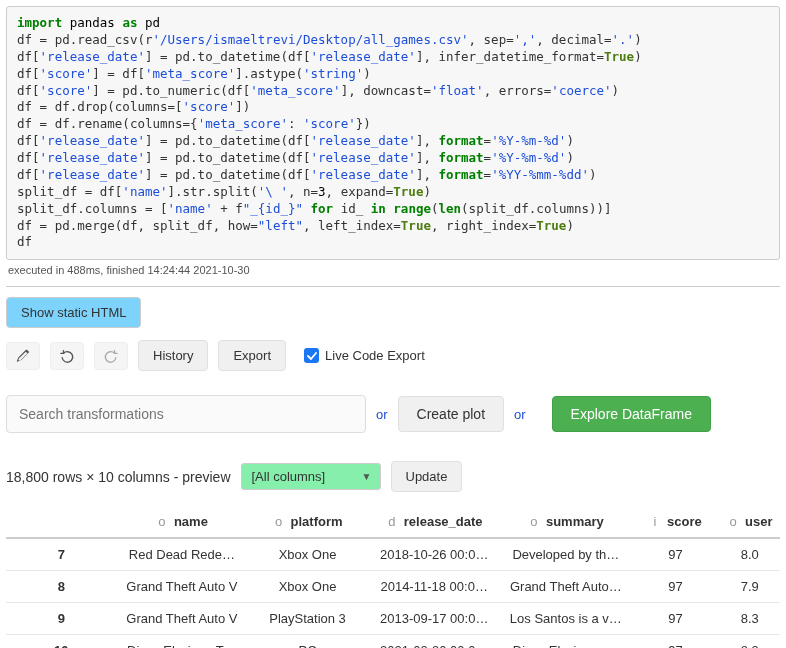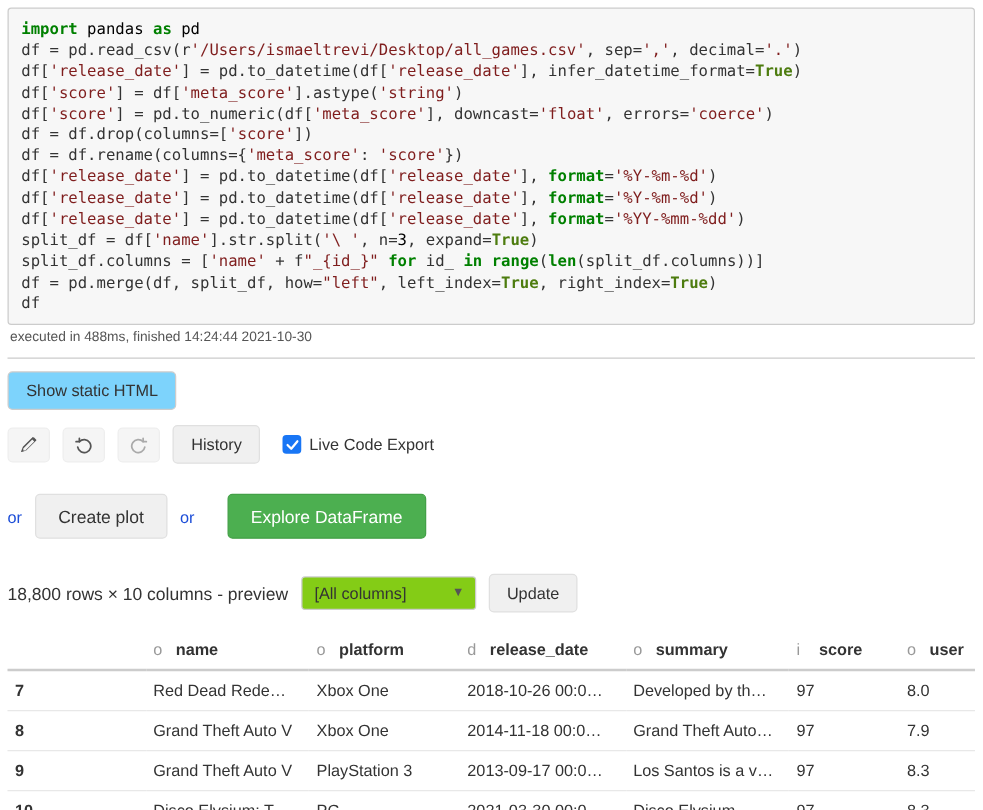--- a/index.html
+++ b/index.html
@@ -1,41 +1,41 @@
 <!DOCTYPE html>
 <html><head>
 <meta charset="utf-8">
 <style>
 * { box-sizing: border-box; margin: 0; padding: 0; }
 body { font-family: -apple-system, BlinkMacSystemFont, "Segoe UI", Helvetica, Arial, sans-serif; font-size: 13px; background: #fff; color: #333; padding: 6px; width: 786px; }
 .code-cell { background: #f7f7f7; border: 1px solid #ccc; border-radius: 3px; padding: 8px 10px; font-family: "Menlo", "Monaco", "Consolas", monospace; font-size: 12.5px; line-height: 1.35; white-space: pre; overflow: hidden; }
 .kw-import { color: #008000; font-weight: bold; }
 .kw-green { color: #008000; font-weight: bold; }
 .name { color: #000; }
-.str { color: #7f1d1d; }
+.str { color: #1d4ed8; }
 .bool { color: #4d7c0f; font-weight: bold; }
 .num { color: #000; }
 .exec-info { font-size: 11px; color: #555; padding: 4px 2px 8px 2px; border-bottom: 0; }
 .hr { border: none; border-top: 1px solid #ccc; margin: 2px 0 10px 0; }
 .btn { display: inline-flex; align-items: center; justify-content: center; background: #7dd3fc; border: 1px solid #ccc; border-radius: 4px; padding: 7px 14px; font-size: 13px; cursor: pointer; color: #333; }
 .btn-sm { padding: 6px 8px; min-width: 34px; }
 .btn-grey { background: #f0f0f0; border: 1px solid #e0e0e0; }
 .btn-grey-light { background: #f5f5f5; border: 1px solid #eee; }
 .btn-green { background: #4caf50; color: #fff; border: 1px solid #43a047; }
 .toolbar-row { display: flex; align-items: center; gap: 10px; margin: 12px 0 14px 0; }
 .checkbox-row { display: inline-flex; align-items: center; gap: 6px; margin-left: 8px; }
 .custom-check { width: 15px; height: 15px; background: #1976f5; border-radius: 3px; display: inline-flex; align-items: center; justify-content: center; color: #fff; font-size: 11px; }
 .search-row { display: flex; align-items: center; gap: 10px; margin: 24px 0 24px 0; }
 .search-input { flex: 0 0 360px; border: 1px solid #ddd; border-radius: 4px; padding: 10px 12px; font-size: 14px; color: #999; background: #fafafa; }
 .or-text { color: #1d4ed8; font-size: 13px; }
 .preview-row { display: flex; align-items: center; gap: 10px; margin: 28px 0 14px 0; font-size: 14px; }
-.select-box { display: inline-flex; align-items: center; border: 1px solid #ccc; border-radius: 3px; padding: 5px 8px 5px 10px; min-width: 140px; justify-content: space-between; background: #84cc16; font-size: 13px; }
+.select-box { display: inline-flex; align-items: center; border: 1px solid #ccc; border-radius: 3px; padding: 5px 8px 5px 10px; min-width: 140px; justify-content: space-between; background: #86efac; font-size: 13px; }
 .select-box .caret { margin-left: 24px; font-size: 10px; color: #555; }
 .data-table { width: 100%; border-collapse: collapse; margin-top: 6px; table-layout: fixed; }
-.data-table th, .data-table td { text-align: left; padding: 8px 6px; border-bottom: 1px solid #e8e8e8; white-space: nowrap; overflow: hidden; text-overflow: ellipsis; font-size: 13px; }
+.data-table th, .data-table td { text-align: center; padding: 8px 6px; border-bottom: 1px solid #e8e8e8; white-space: nowrap; overflow: hidden; text-overflow: ellipsis; font-size: 13px; }
 .data-table th { font-weight: bold; border-bottom: 2px solid #ccc; }
 .col-idx-h { width: 110px; }
 .col-name { width: 130px; }
 .col-platform { width: 120px; }
 .col-release { width: 132px; }
 .col-summary { width: 130px; }
 .col-score { width: 88px; }
 .col-user { width: 60px; }
 .idx-cell { font-weight: bold; padding-left: 10px; }
 .th-type { color: #999; font-weight: normal; margin-right: 6px; display: inline-block; width: 12px; }
@@ -78,31 +78,33 @@
         <path d="M4 5 L4 2 M4 5 L1 5" stroke-linecap="round"></path>
       </svg>
   </button>
   <button class="btn btn-sm btn-grey-light">
     <svg class="icon-svg" viewBox="0 0 16 16" fill="none" stroke="#aaa" stroke-width="1.6">
         <path d="M12 5 A6 6 0 1 0 13.5 10" stroke-linecap="round"></path>
         <path d="M12 5 L12 2 M12 5 L15 5" stroke-linecap="round"></path>
       </svg>
   </button>
   <button class="btn btn-grey">History</button>
+  <button class="btn btn-grey">Export</button>
   <span class="checkbox-row">
     <span class="custom-check">
       <svg width="10" height="10" viewBox="0 0 10 10">
           <path d="M1 5 L4 8 L9 2" stroke="#fff" stroke-width="1.8" fill="none" stroke-linecap="round" stroke-linejoin="round"></path>
         </svg>
     </span>
     <span>Live Code Export</span>
   </span>
 </div>
 
 <div class="search-row">
+  <input class="search-input" placeholder="Search transformations" style="">
   <span class="or-text">or</span>
   <button class="btn btn-grey" style="padding:9px 18px;font-size:14px;">Create plot</button>
   <span class="or-text">or</span>
   <button class="btn btn-green" style="padding:9px 18px;font-size:14px;margin-left:16px;">Explore DataFrame</button>
 </div>
 
 <div class="preview-row">
   <span>18,800 rows × 10 columns - preview</span>
   <span class="select-box">
     <span>[All columns]</span>

